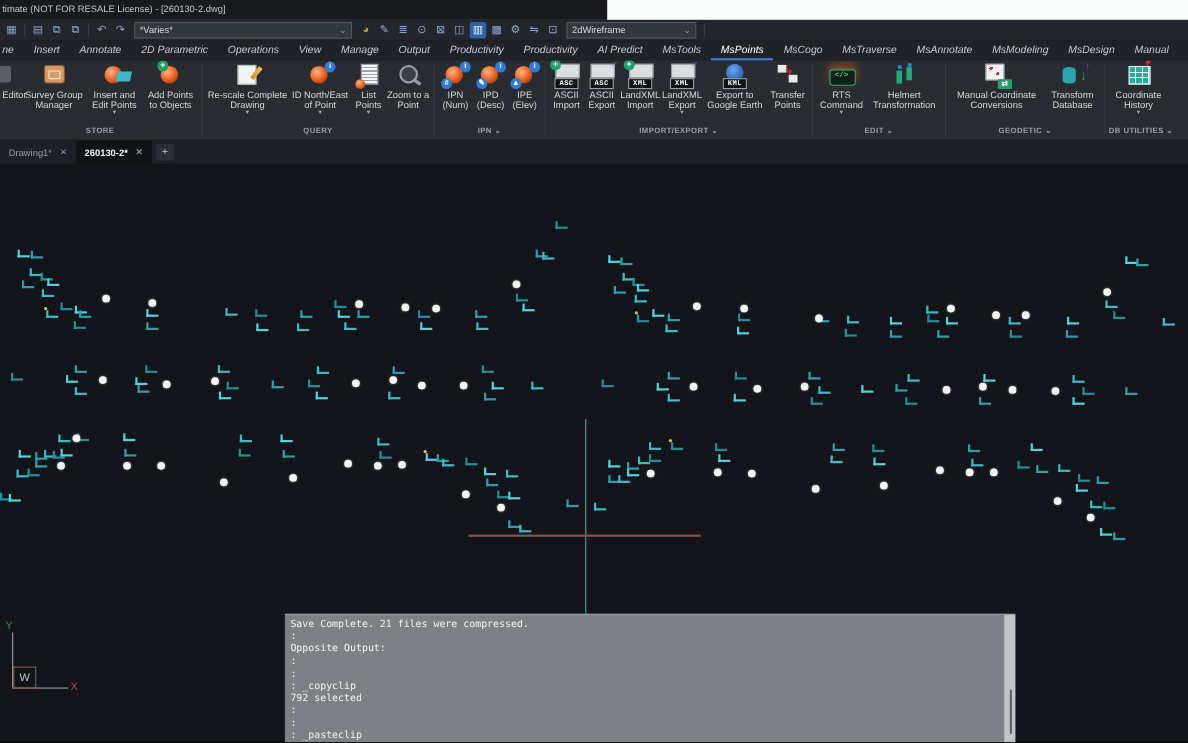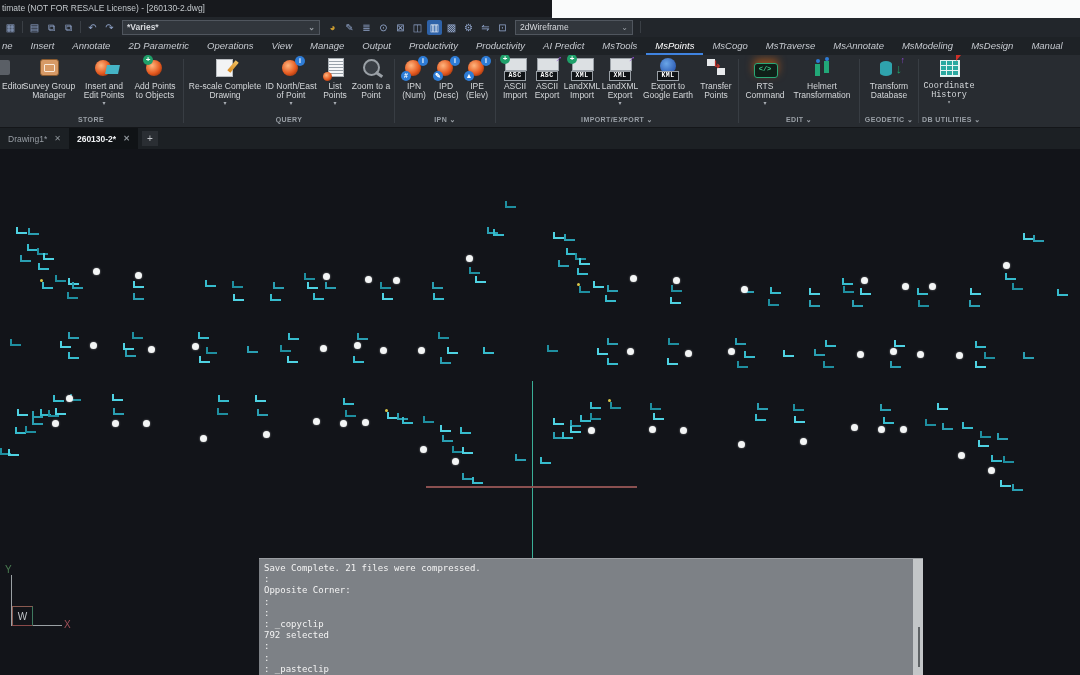--- a/index.html
+++ b/index.html
@@ -15,21 +15,21 @@
   
   .toolbar{position:absolute;left:0;top:17px;width:1080px;height:20px;background:#22262b;
            display:flex;align-items:center;padding-left:2px;}
   .tbi{width:15px;height:15px;line-height:15px;text-align:center;font-size:10px;color:#8fa3c8;margin:0 1px;cursor:default;}
   .tbi.gold{color:#c89a30;}
   .tbi.hl{background:#2e62a8;border-radius:2px;color:#eef2f8;}
   .tb-sep{width:1px;height:12px;background:#3a3f45;margin:0 3px;}
   .combo{height:15px;background:#31363c;border:1px solid #50565e;color:#d6d9dd;font-size:8.5px;
          display:flex;align-items:center;justify-content:space-between;padding:0 4px;margin:0 4px;}
   .combo .chev{color:#9aa0a6;font-size:8px;margin-left:6px;}
-  .combo.varies{width:198px;font-weight:bold;}
+  .combo.varies{width:198px;}
   .combo.vstyle{width:118px;}
 
   
   .menubar{position:absolute;left:0;top:37px;width:1080px;height:18px;background:#1e2226;display:flex;}
   .mi{padding:0 9px;line-height:18px;font-size:9.5px;color:#c6cad0;white-space:nowrap;cursor:default;font-style:italic;}
   .mi.partial{padding-left:2px;}
   .mi.active{color:#fff;box-shadow:inset 0 -2px 0 #3f83e0;}
 
   
   .ribbon{position:absolute;left:0;top:55px;width:1080px;height:73px;background:#282c31;
@@ -336,34 +336,39 @@
             <span class="ric k-bars"></span>
             <span class="lbl">Helmert Transformation</span>
             <span class="dd"></span>
           </div>
         </div>
         <div class="rlabel">EDIT ⌄</div>
       </div>
       <div class="rdiv"></div>
       <div class="rgroup">
         <div class="rbtns">
+          <div class="rbtn" style="width: 86px;">
+            <span class="ric k-card"></span>
+            <span class="lbl">Manual Coordinate Conversions</span>
+            <span class="dd"></span>
+          </div>
           <div class="rbtn" style="width: 52px;">
             <span class="ric k-cyl">
               <span class="ex">↑</span>
             </span>
             <span class="lbl">Transform Database</span>
             <span class="dd"></span>
           </div>
         </div>
         <div class="rlabel">GEODETIC ⌄</div>
       </div>
       <div class="rdiv"></div>
       <div class="rgroup">
         <div class="rbtns">
-          <div class="rbtn" style="width: 54px; font-family: Liberation Mono, monospace;">
+          <div class="rbtn" style="width: 54px;">
             <span class="ric k-table"></span>
             <span class="lbl">Coordinate History</span>
             <span class="dd">▾</span>
           </div>
         </div>
         <div class="rlabel">DB UTILITIES ⌄</div>
       </div>
     </div>
 
   <div class="tabbar" id="tabbar">
@@ -387,21 +392,21 @@
       <div class="yaxis"></div>
       <div class="xaxis"></div>
       <span class="xlab">X</span>
       <div class="wbox">W</div>
     </div>
 
     <div class="cmdwin">
       <div class="cmdlines" id="cmdlines">
           <div class="cl">Save Complete. 21 files were compressed.</div>
           <div class="cl">:</div>
-          <div class="cl">Opposite Corner:</div>
+          <div class="cl">Opposite Output:</div>
           <div class="cl">:</div>
           <div class="cl">:</div>
           <div class="cl">: _copyclip</div>
           <div class="cl">792 selected</div>
           <div class="cl">:</div>
           <div class="cl">:</div>
           <div class="cl">: _pasteclip</div>
         </div>
       <div class="cmd-scroll">
         <div class="thumb"></div>

